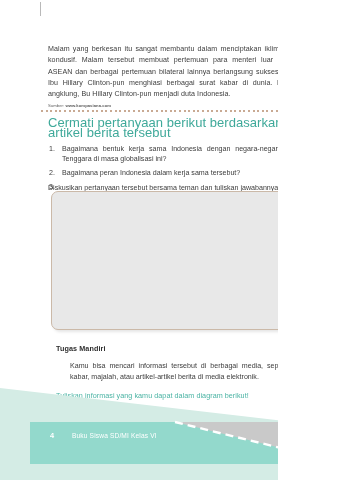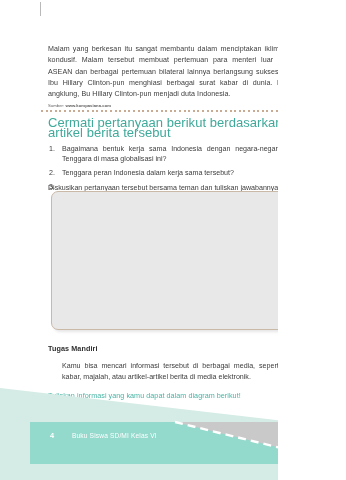--- a/index.html
+++ b/index.html
@@ -120,21 +120,21 @@
     background: #e8e8e8;
     border: 1px solid #cbb9a8;
     border-radius: 7px;
     box-shadow: 2px 2px 3px rgba(0,0,0,0.10);
     box-sizing: border-box;
   }
 
   
   .tugas {
     position: absolute;
-    left: 48px;
+    left: 56px;
     top: 344px;
     width: 252px;
   }
   .tugas-title {
     font-size: 7.2px;
     line-height: 10px;
     font-weight: 700;
     color: #2f2f2f;
     letter-spacing: 0.1px;
   }
@@ -207,21 +207,21 @@
 
   <div class="qblock">
     <div class="q-heading">Cermati pertanyaan berikut berdasarkan artikel berita tersebut</div>
     <ul class="q-list">
       <li class="q-item">
         <span class="q-num">1.</span>
         <span>Bagaimana bentuk kerja sama Indonesia dengan negara-negara Asia Tenggara di masa  globalisasi ini?</span>
       </li>
       <li class="q-item">
         <span class="q-num">2.</span>
-        <span>Tenggara peran Indonesia dalam kerja sama tersebut?</span>
+        <span>Bagaimana peran Indonesia dalam kerja sama tersebut?</span>
       </li>
       <li class="q-item">
         <span class="q-num">3.</span>
       </li>
     </ul>
     <div class="q-closing">Diskusikan pertanyaan tersebut bersama teman dan tuliskan jawabannya.</div>
   </div>
 
   <div class="answer-box"></div>
 

